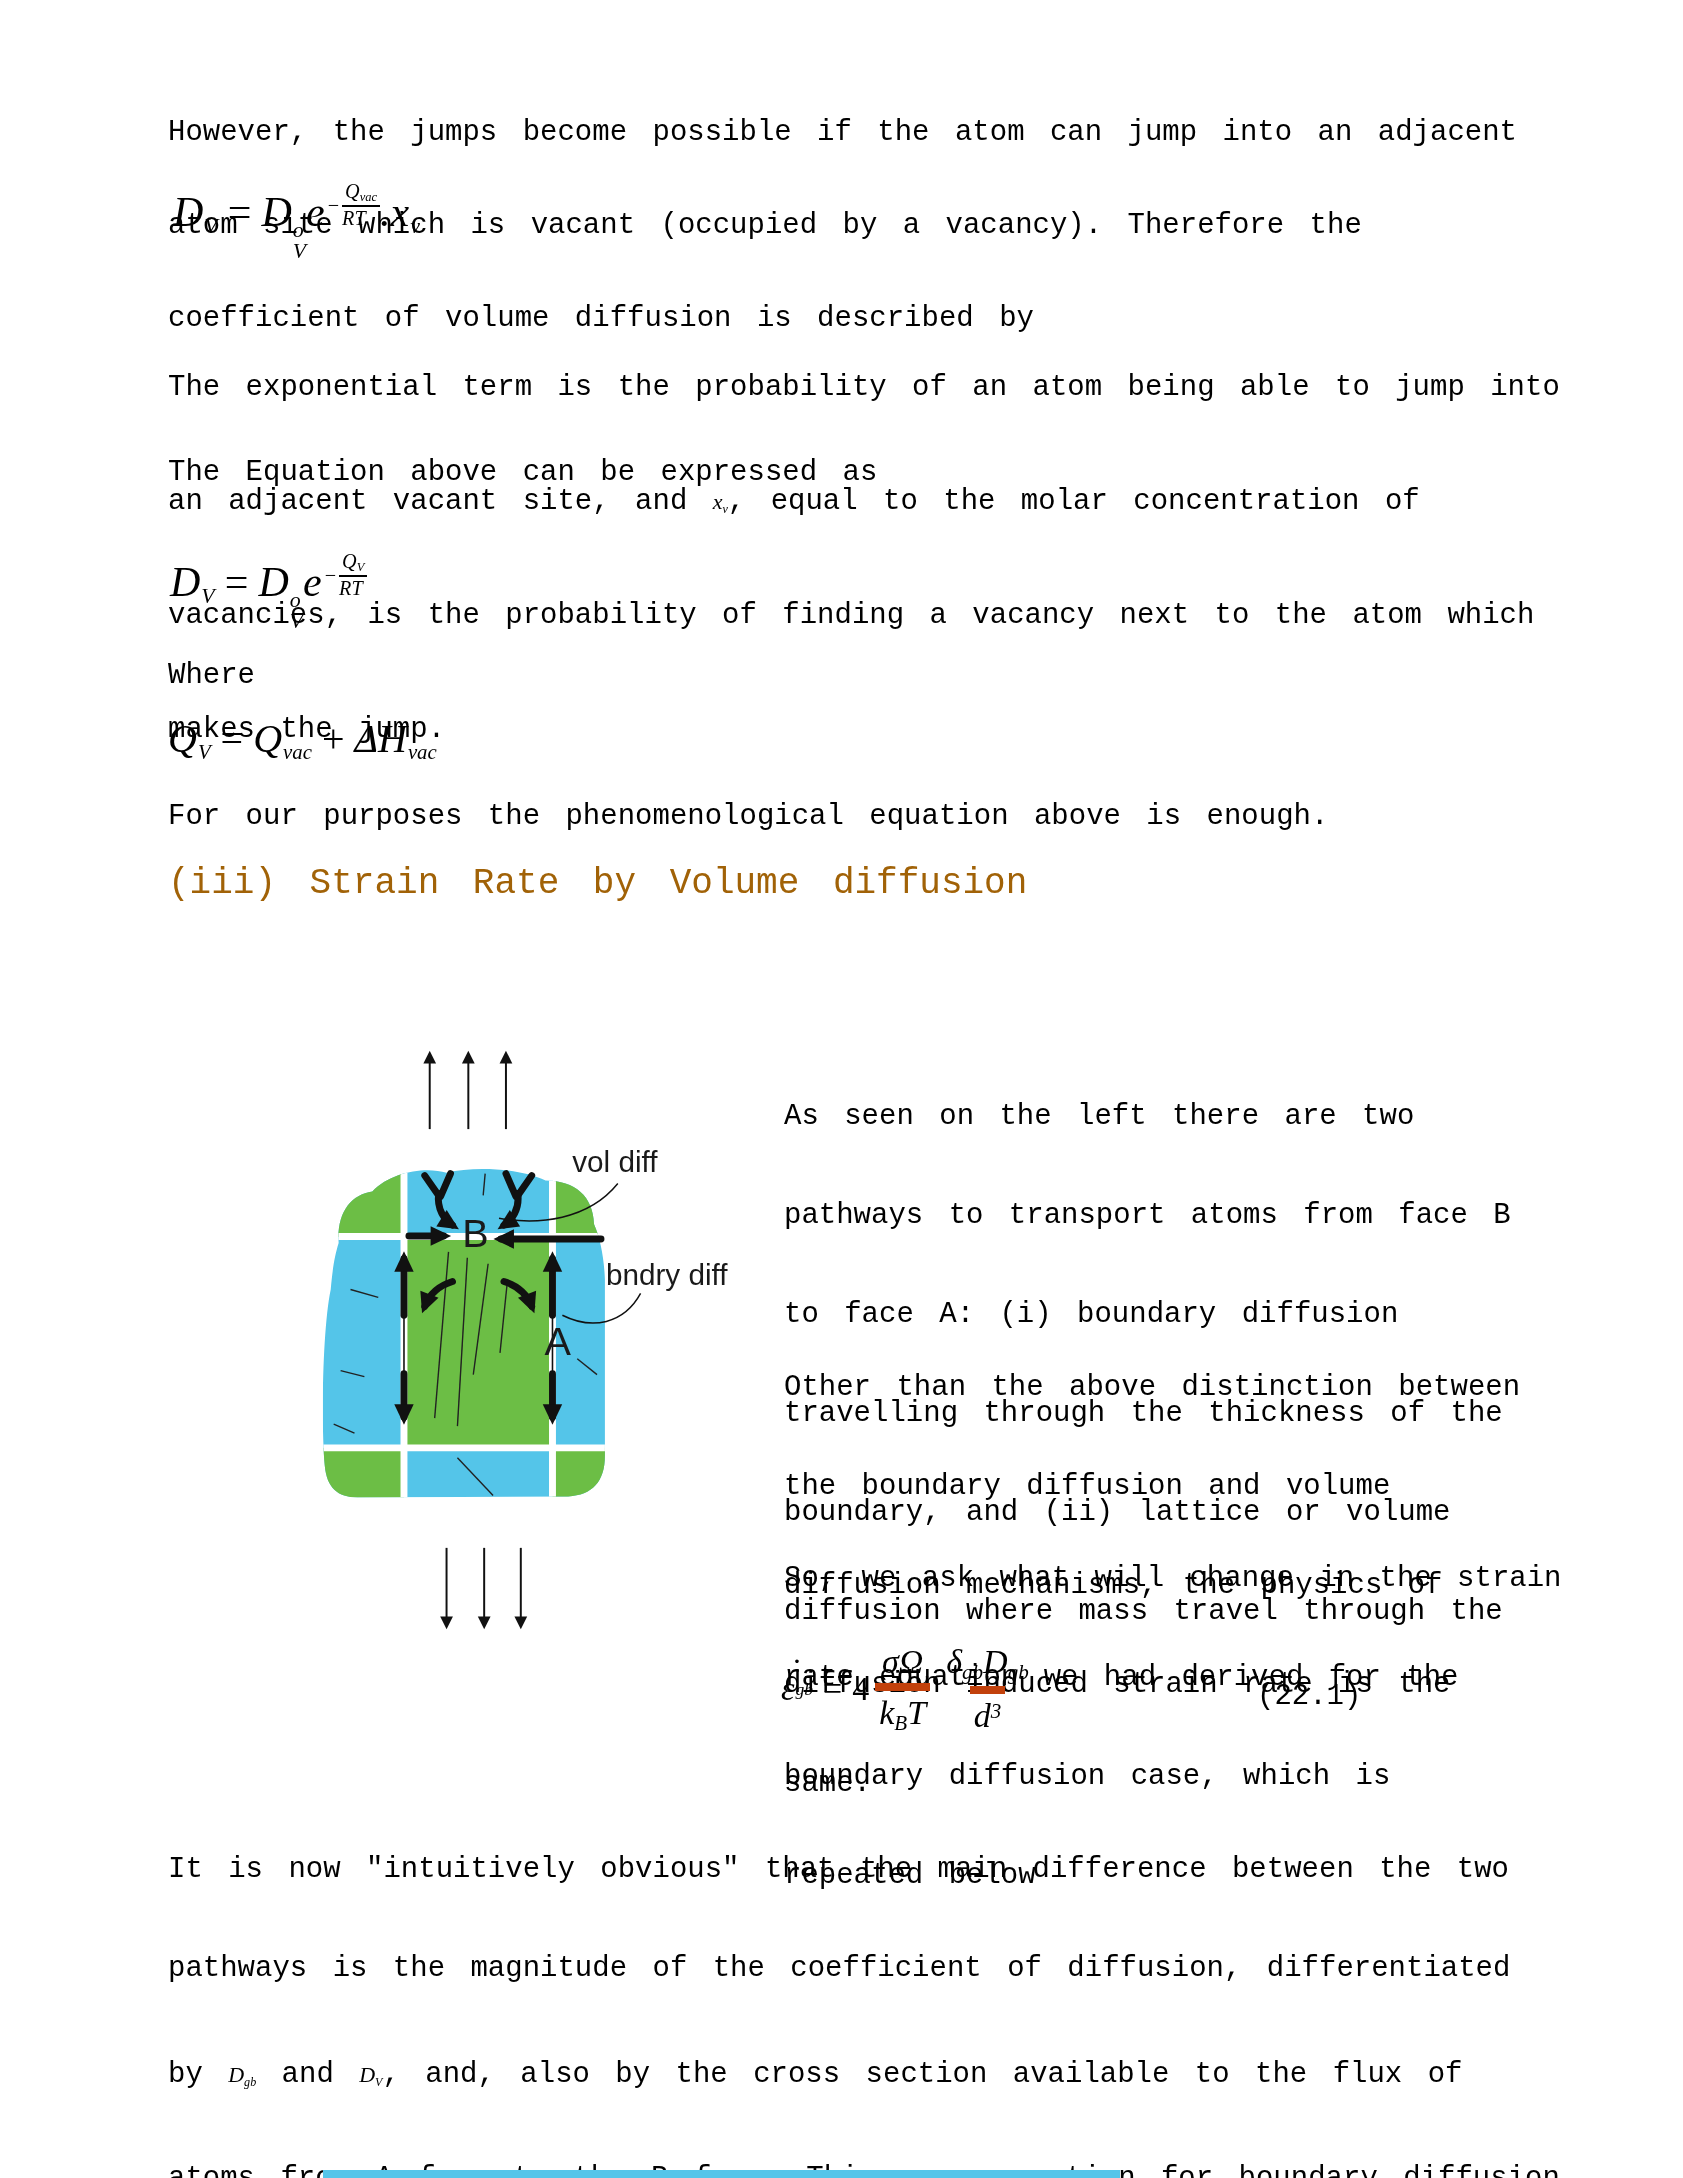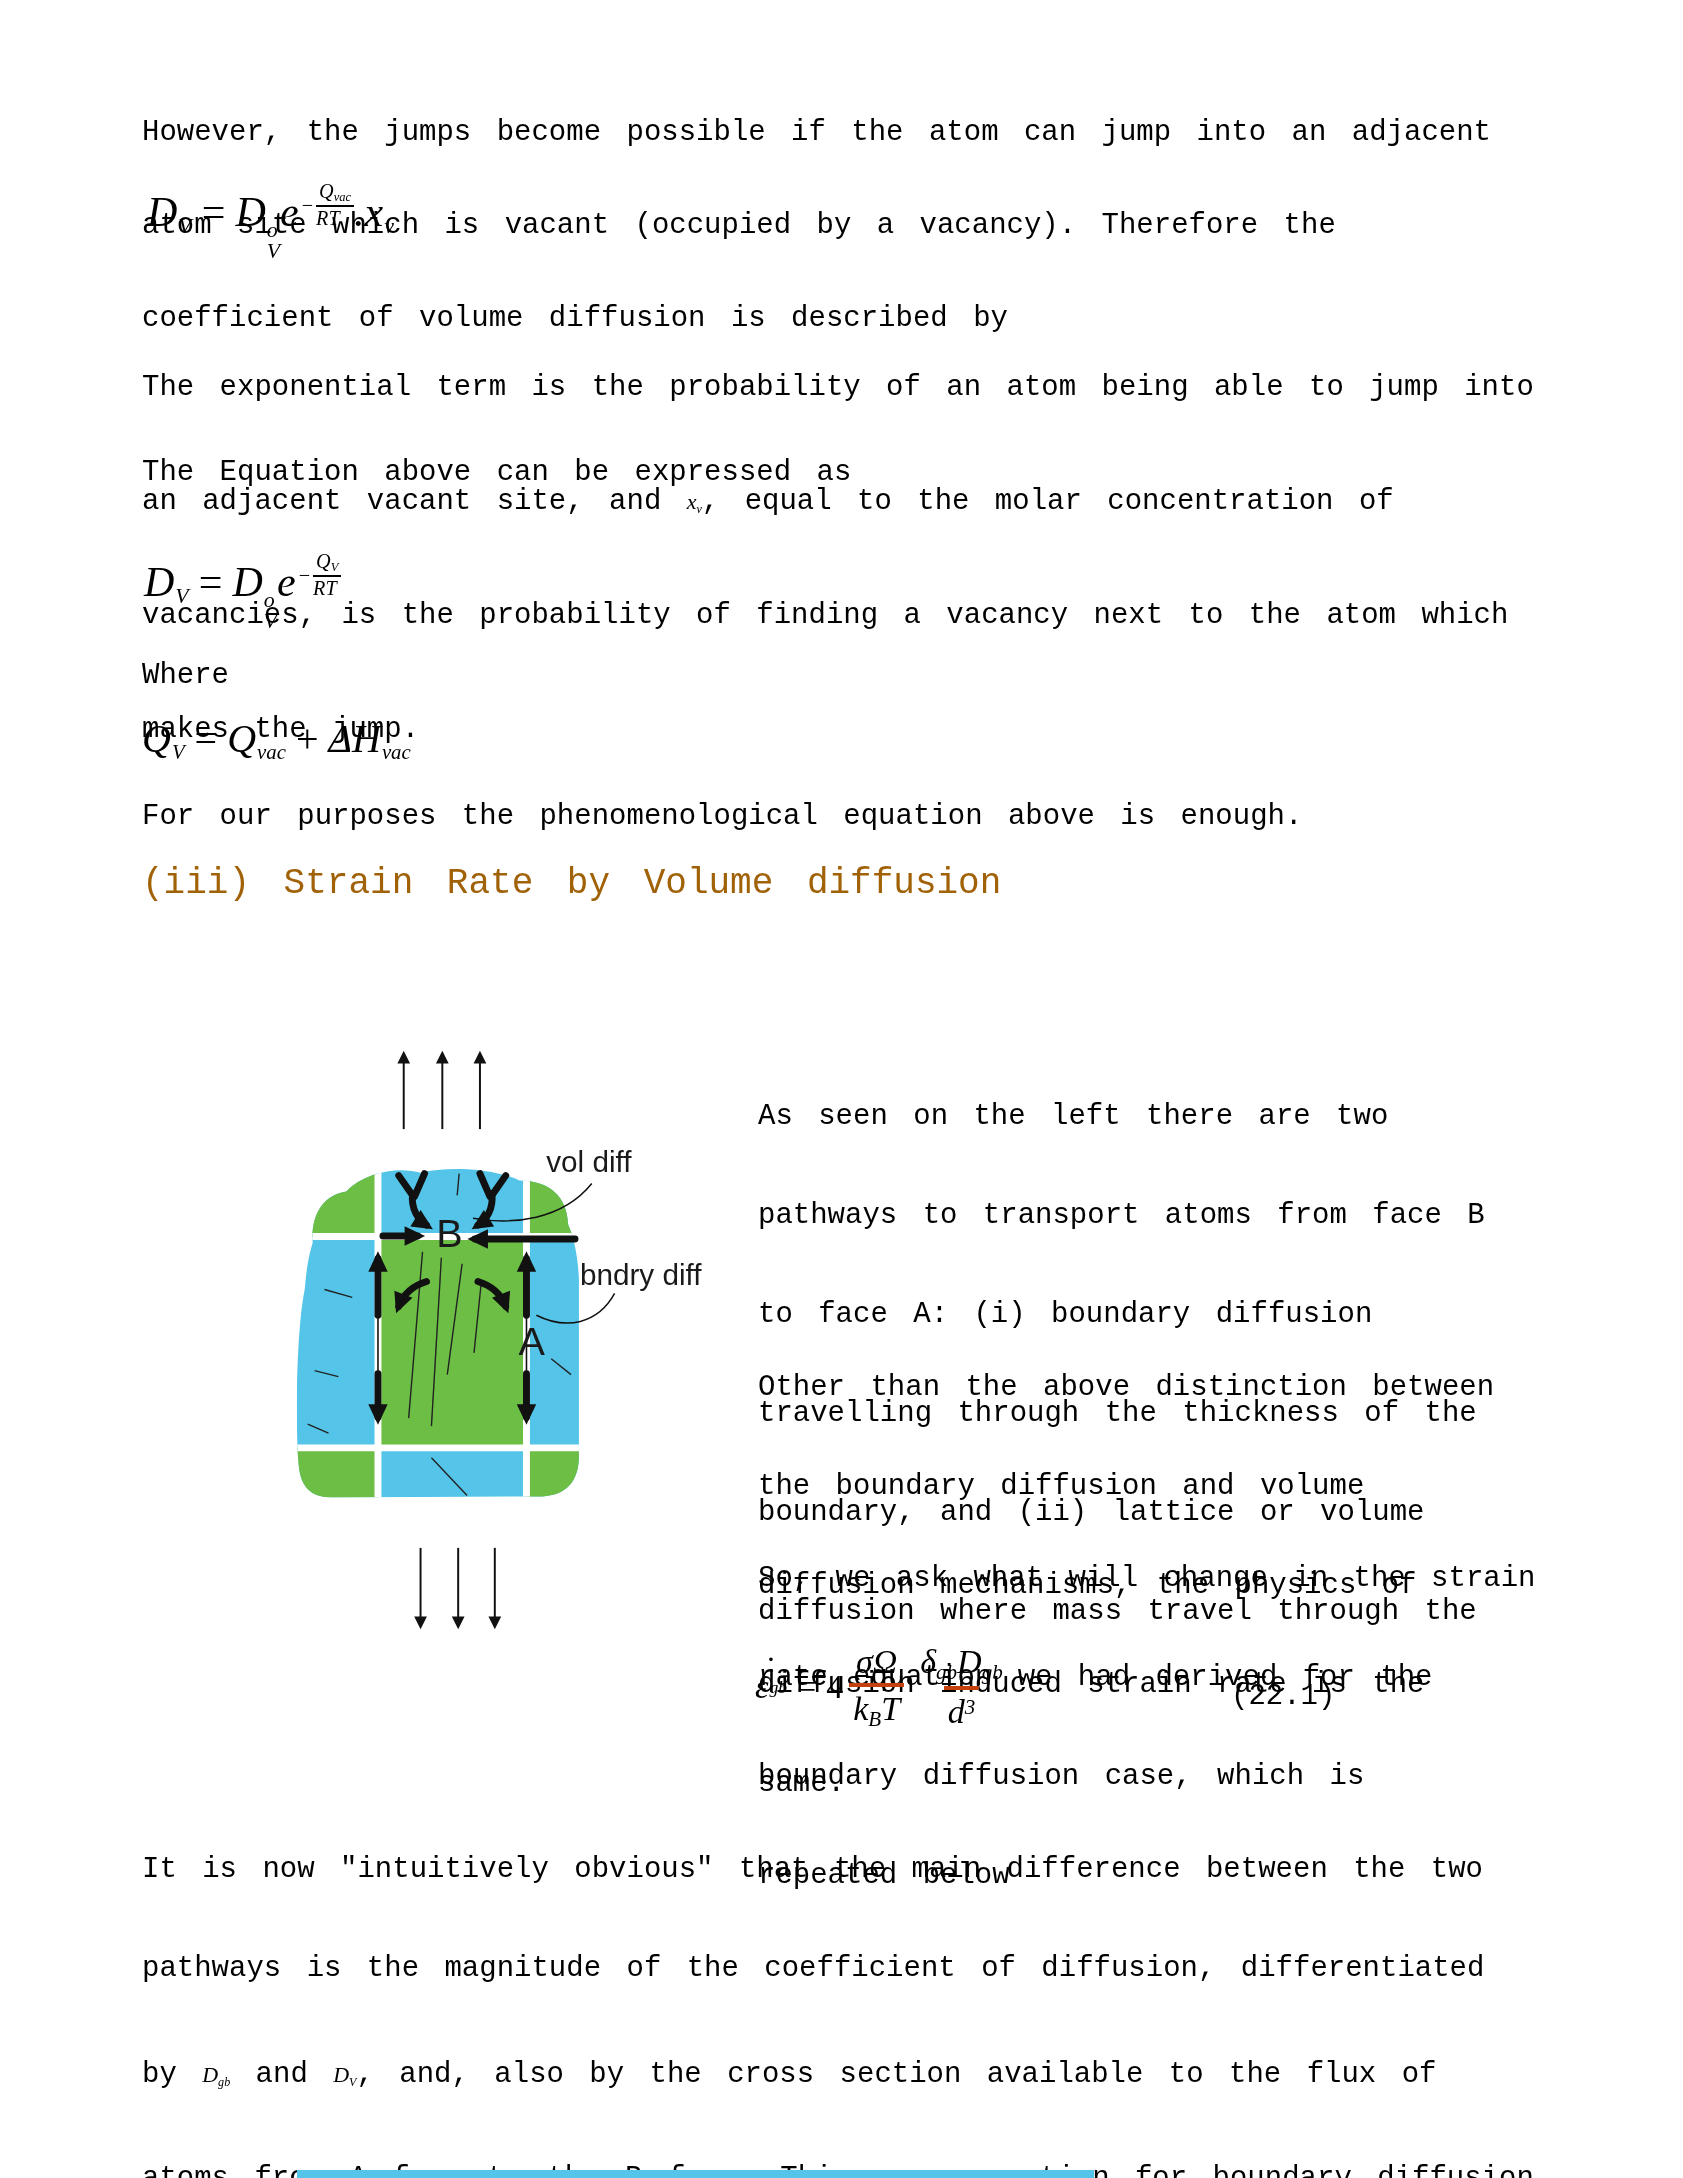--- a/index.html
+++ b/index.html
@@ -1,17 +1,17 @@
 <!DOCTYPE html>
 <html><head>
 <meta charset="utf-8">
 <style>
   html,body{margin:0;padding:0;background:#ffffff;}
   .page{position:relative;width:1539px;height:2178px;background:#ffffff;overflow:hidden;
-        font-family:"Liberation Mono",monospace;color:#000;}
+        font-family:"Liberation Mono",monospace;color:#000;margin-left:26px;}
   .mono{position:absolute;font-family:"Liberation Mono",monospace;font-size:29px;
         color:#000;word-spacing:8px;white-space:pre;}
   #para1{left:142px;top:55px;line-height:31px;}
   #eq1{left:147px;top:180px;}
   #para2{left:142px;top:293px;line-height:38px;}
   #para3{left:142px;top:456px;}
   #eq2{left:144px;top:550px;}
   #where{left:142px;top:659px;}
   #eq3{left:142px;top:715px;}
   #para4{left:142px;top:800px;}
@@ -40,21 +40,21 @@
   .eq .expgrp .minus{font-style:normal;margin-right:3px;}
   .eq .expfrac{display:inline-flex;flex-direction:column;align-items:flex-start;line-height:1.15;}
   .eq .expfrac .num{border-bottom:2px solid #000;padding:0 3px;}
   .eq .sb2{font-size:0.62em;vertical-align:-0.28em;}
   .eq .sp2{font-size:0.62em;vertical-align:0.45em;}
   
   .eqrow{display:flex;align-items:center;font-size:34px;}
   .bigfrac{display:inline-flex;flex-direction:column;align-items:center;
       line-height:1.12;margin:0 6px;text-align:center;}
   .bigfrac .fnum{padding:0 4px 2px;}
-  .bigfrac .fden{border-top:4px solid #c2410c;padding:3px 4px 0;font-style:italic;}
+  .bigfrac .fden{border-top:8px solid #c2410c;padding:3px 4px 0;font-style:italic;}
   .overdot{position:relative;display:inline-block;}
   .overdot .od{position:absolute;left:0.3em;top:-0.55em;font-style:normal;}
   
   .im{font-family:"Liberation Serif",serif;font-style:italic;font-size:22px;line-height:0;}
   .im .sb{font-size:0.55em;vertical-align:-0.3em;}
 </style>
 </head>
 <body>
 
 <div class="page">

